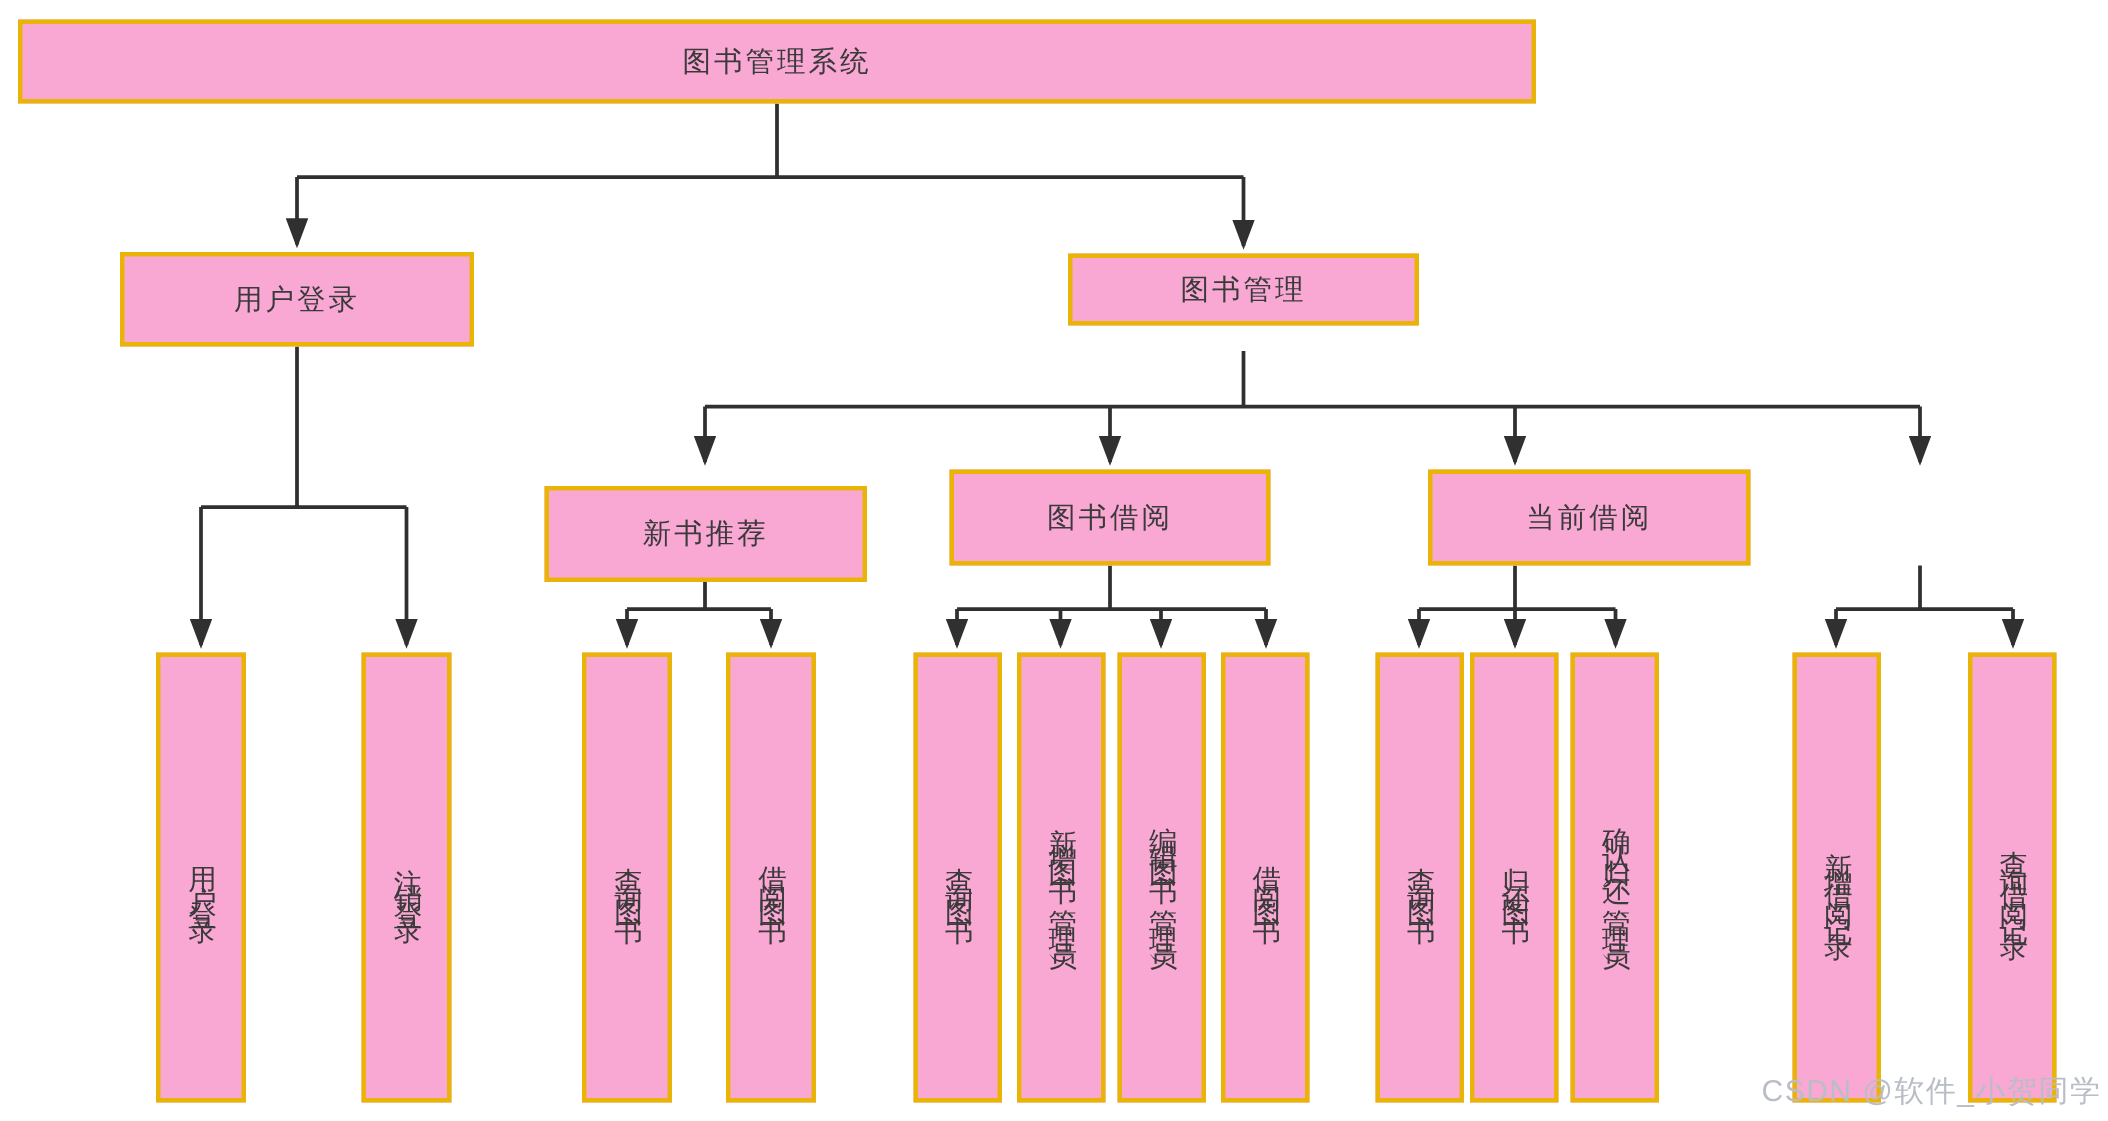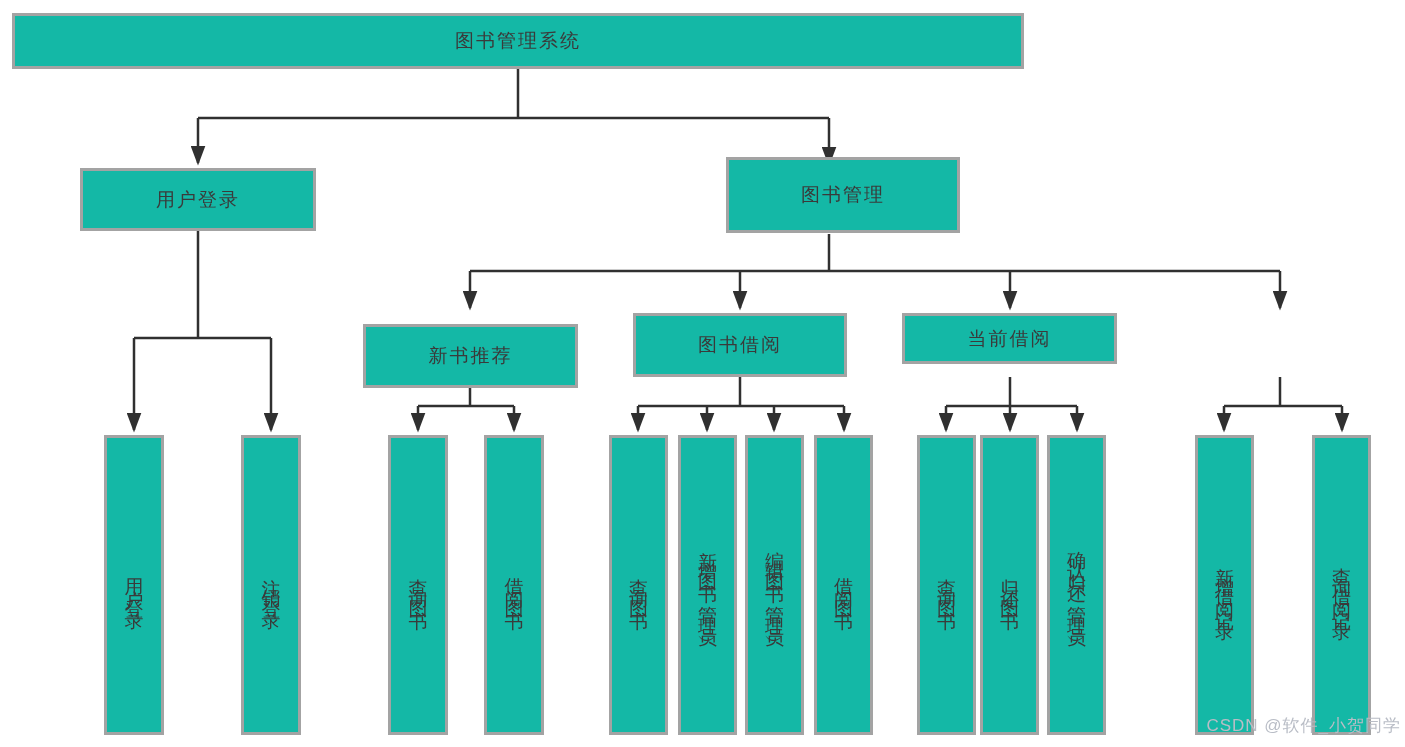--- a/index.html
+++ b/index.html
@@ -17,42 +17,42 @@
   }
   .connectors {
     position: absolute;
     left: 0;
     top: 0;
     pointer-events: none;
   }
   .box {
     position: absolute;
     box-sizing: border-box;
-    background: #14b8a6;
-    border: 3px solid #a3a3a3;
+    background: #f9a8d4;
+    border: 3px solid #eab308;
     color: #3a3a3a;
     display: flex;
     align-items: center;
     justify-content: center;
     font-size: 19px;
     letter-spacing: 2px;
     white-space: nowrap;
   }
   .box.v {
     writing-mode: vertical-rl;
     text-orientation: mixed;
     letter-spacing: 11px;
     white-space: normal;
     font-size: 19px;
   }
   .watermark {
     position: absolute;
     right: 4px;
     top: 714px;
-    font-size: 17px;
+    font-size: 20px;
     letter-spacing: 1px;
     color: #b9bdc6;
   }
 </style>
 </head>
 <body>
 
 <div class="canvas">
 
   <svg class="connectors" width="1405" height="747" viewBox="0 0 1405 747">
@@ -94,25 +94,25 @@
 
       <path d="M1280,377 V406 M1224,406 H1342"></path>
       <path d="M1224,406 V430" marker-end="url(#ah)"></path>
       <path d="M1342,406 V430" marker-end="url(#ah)"></path>
     </g>
   </svg>
 
   <div class="box" style="left:12px; top:13px; width:1012px; height:56px;">图书管理系统</div>
 
   <div class="box" style="left:80px; top:168px; width:236px; height:63px;">用户登录</div>
-  <div class="box" style="left:712px; top:157px; width:234px; height:76px;margin-left:14px;">图书管理</div>
+  <div class="box" style="left:712px; top:169px; width:234px; height:48px;">图书管理</div>
 
   <div class="box" style="left:363px; top:324px; width:215px; height:64px;">新书推荐</div>
   <div class="box" style="left:633px; top:313px; width:214px; height:64px;">图书借阅</div>
-  <div class="box" style="left:902px; top:313px; width:215px; height:51px;">当前借阅</div>
+  <div class="box" style="left:952px; top:313px; width:215px; height:64px;">当前借阅</div>
 
   <div class="box v" style="left:104px; top:435px; width:60px; height:300px;">用户登录</div>
   <div class="box v" style="left:241px; top:435px; width:60px; height:300px;">注销登录</div>
 
   <div class="box v" style="left:388px; top:435px; width:60px; height:300px;">查询图书</div>
   <div class="box v" style="left:484px; top:435px; width:60px; height:300px;">借阅图书</div>
 
   <div class="box v" style="left:609px; top:435px; width:59px; height:300px;">查询图书</div>
   <div class="box v" style="left:678px; top:435px; width:59px; height:300px;">新增图书（管理员）</div>
   <div class="box v" style="left:745px; top:435px; width:59px; height:300px;">编辑图书（管理员）</div>

